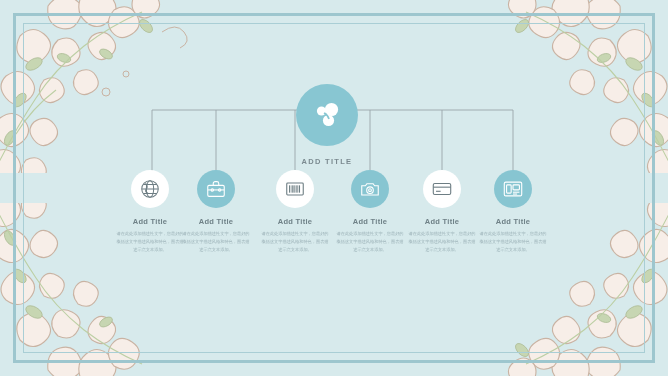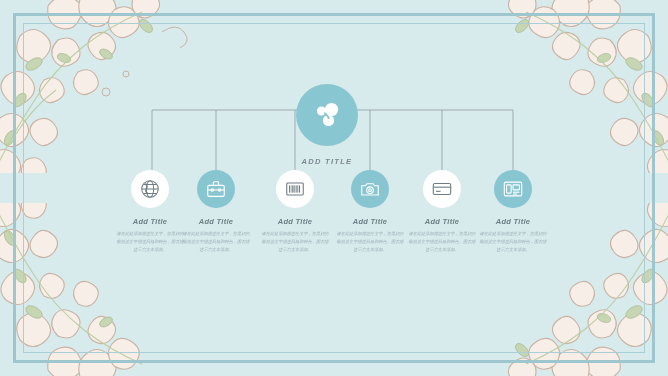--- a/index.html
+++ b/index.html
@@ -11,21 +11,20 @@
     font-family: "Liberation Sans", sans-serif;
     background: #d7eaec;
   }
 
   .slide {
     position: relative;
     width: 668px;
     height: 376px;
     background: #d7eaec;
     overflow: hidden;
-    font-style: italic;
   }
 
   
   .frame-outer {
     position: absolute;
     left: 13px; top: 13px; right: 13px; bottom: 13px;
     border: 3px solid #9dc6ce;
     pointer-events: none;
   }
   .frame-inner {

